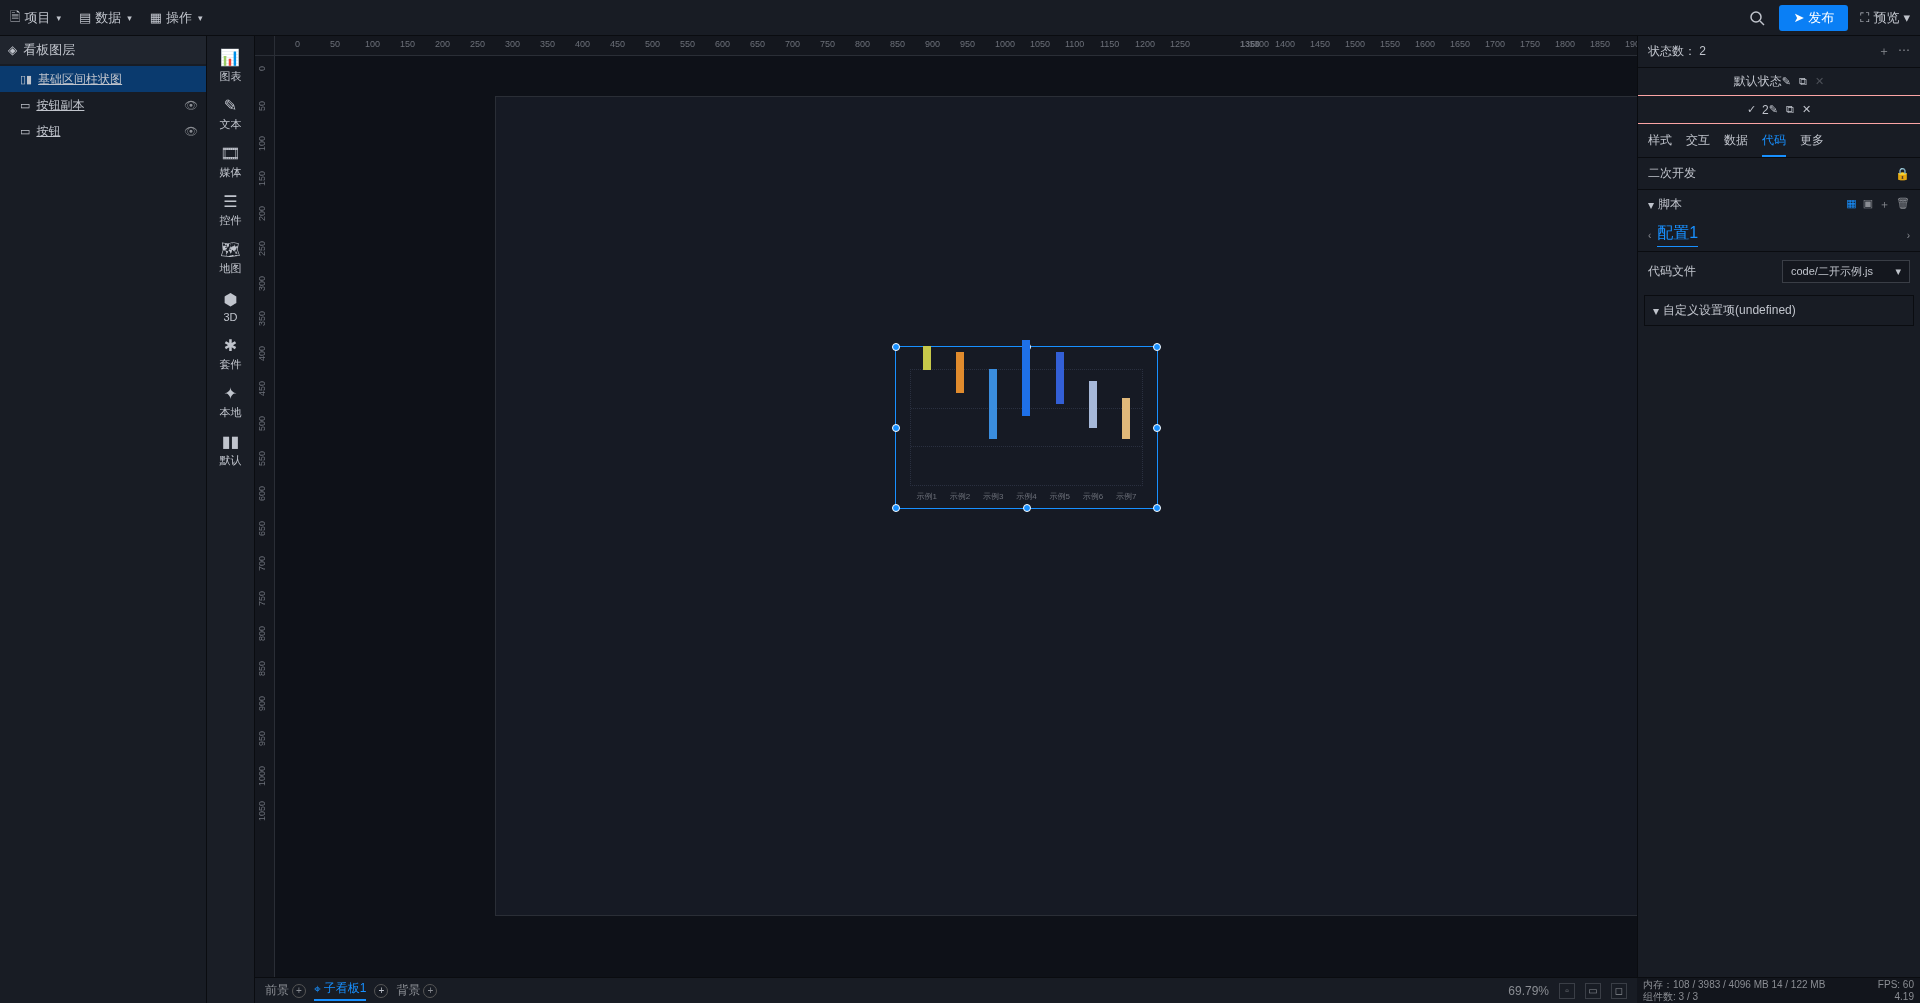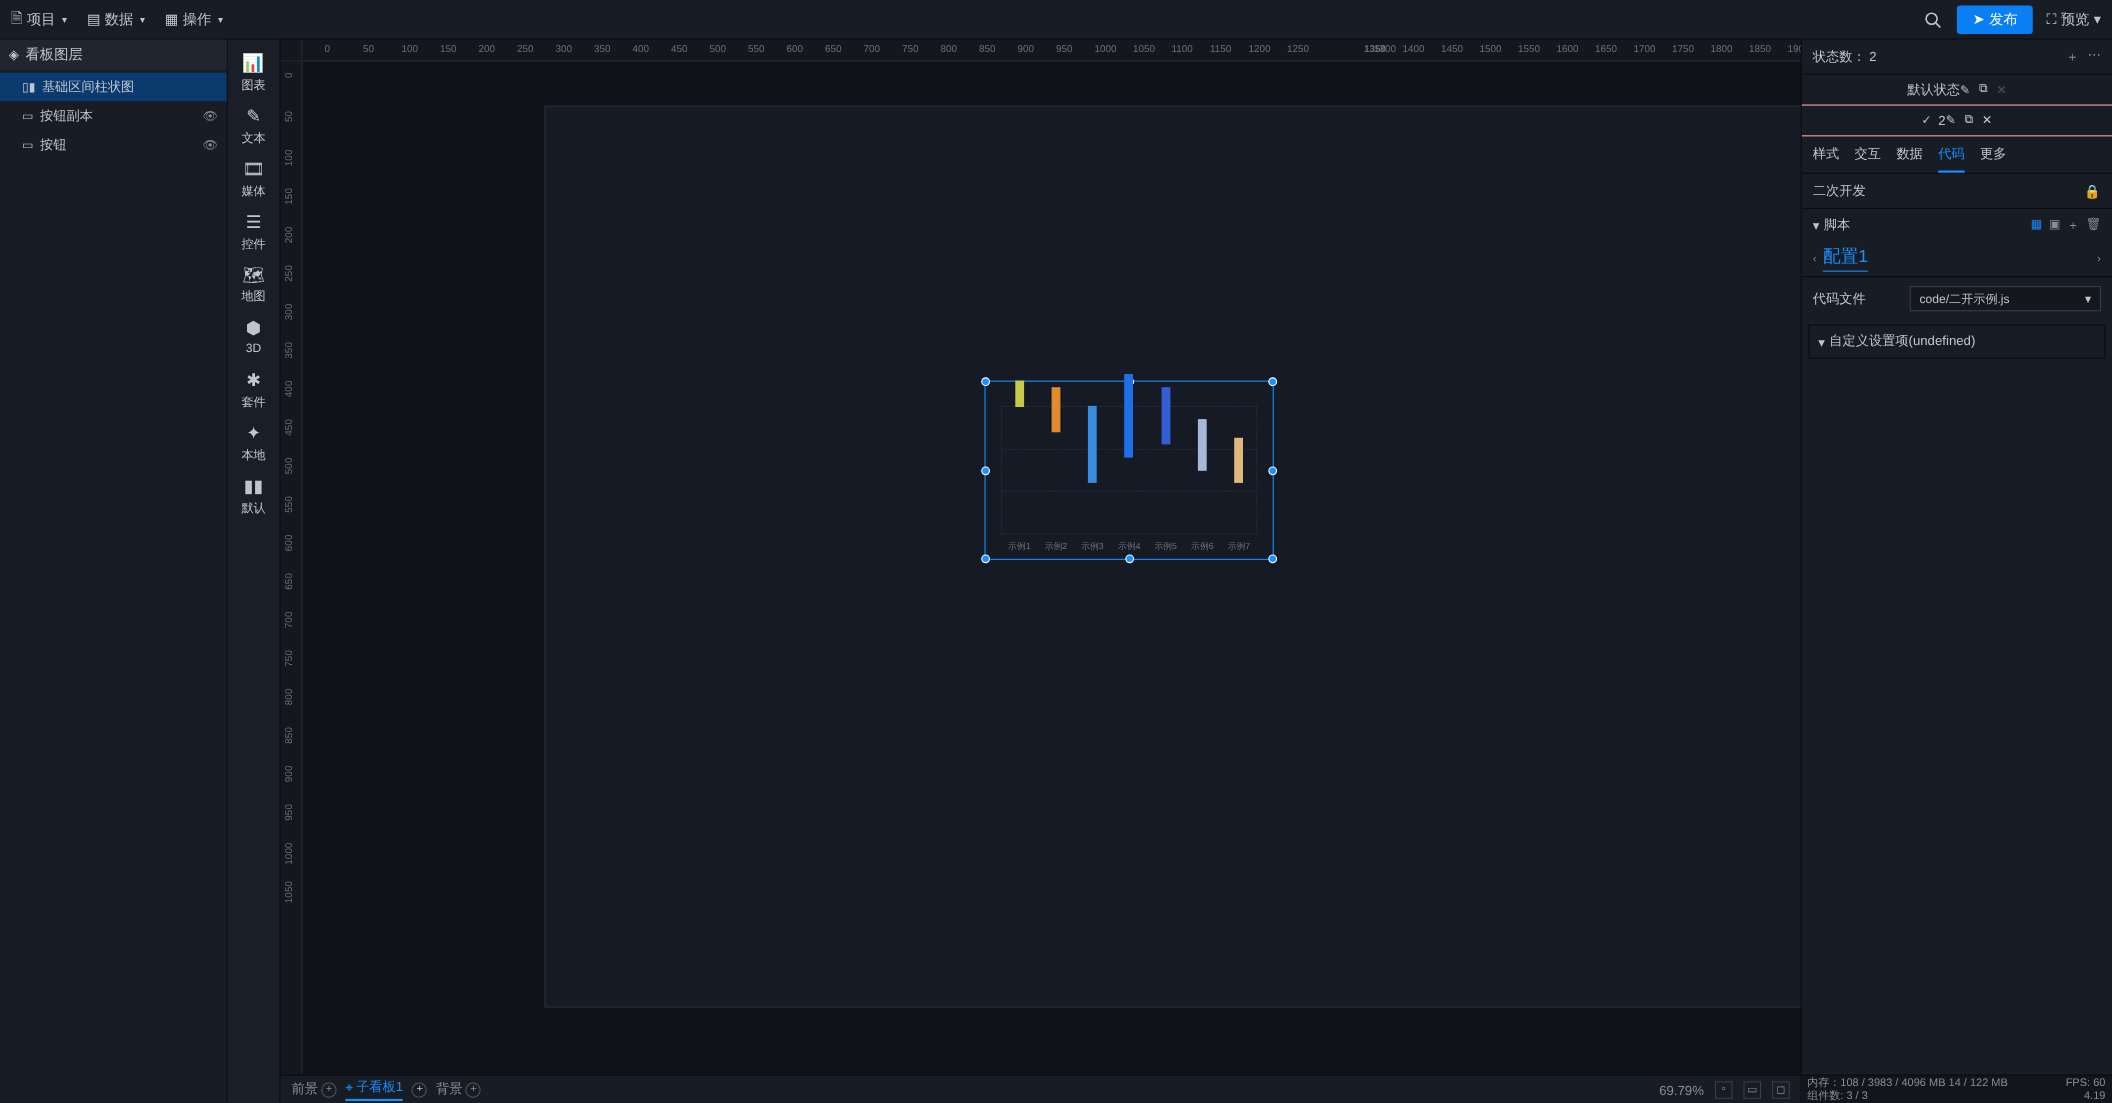--- a/index.html
+++ b/index.html
@@ -70,21 +70,21 @@
   height: 26px;
   display: flex;
   align-items: center;
   padding: 0 8px 0 20px;
   gap: 6px;
   cursor: pointer;
   justify-content: space-between;
 }
 .layer-row.selected { background: #0a3a6e; }
 .layer-row .glyph { font-size: 11px; }
-.layer-row .lbl { font-size: 12px; }
+.layer-row .lbl { font-size: 12px; text-decoration: underline; }
 .layer-left { display: flex; align-items: center; gap: 6px; }
 .layer-row .eye { font-size: 11px; color: #8a8d93; }
 
 
 .component-bar {
   width: 48px;
   background: #1a1e26;
   border-right: 1px solid #0a0c10;
   display: flex;
   flex-direction: column;
@@ -309,21 +309,21 @@
   border-radius: 50%;
   top: 1px; left: 1px;
 }
 .select-box {
   border: 1px solid #3a3e46;
   padding: 3px 8px;
   font-size: 11px;
   display: flex;
   align-items: center;
   justify-content: space-between;
-  width: 174px;
+  width: 128px;
   cursor: pointer;
   background: #14171e;
 }
 .collapse-row {
   border: 1px solid #0a0c10;
   margin: 4px 6px;
   padding: 6px 8px;
   font-size: 12px;
   display: flex;
   align-items: center;

